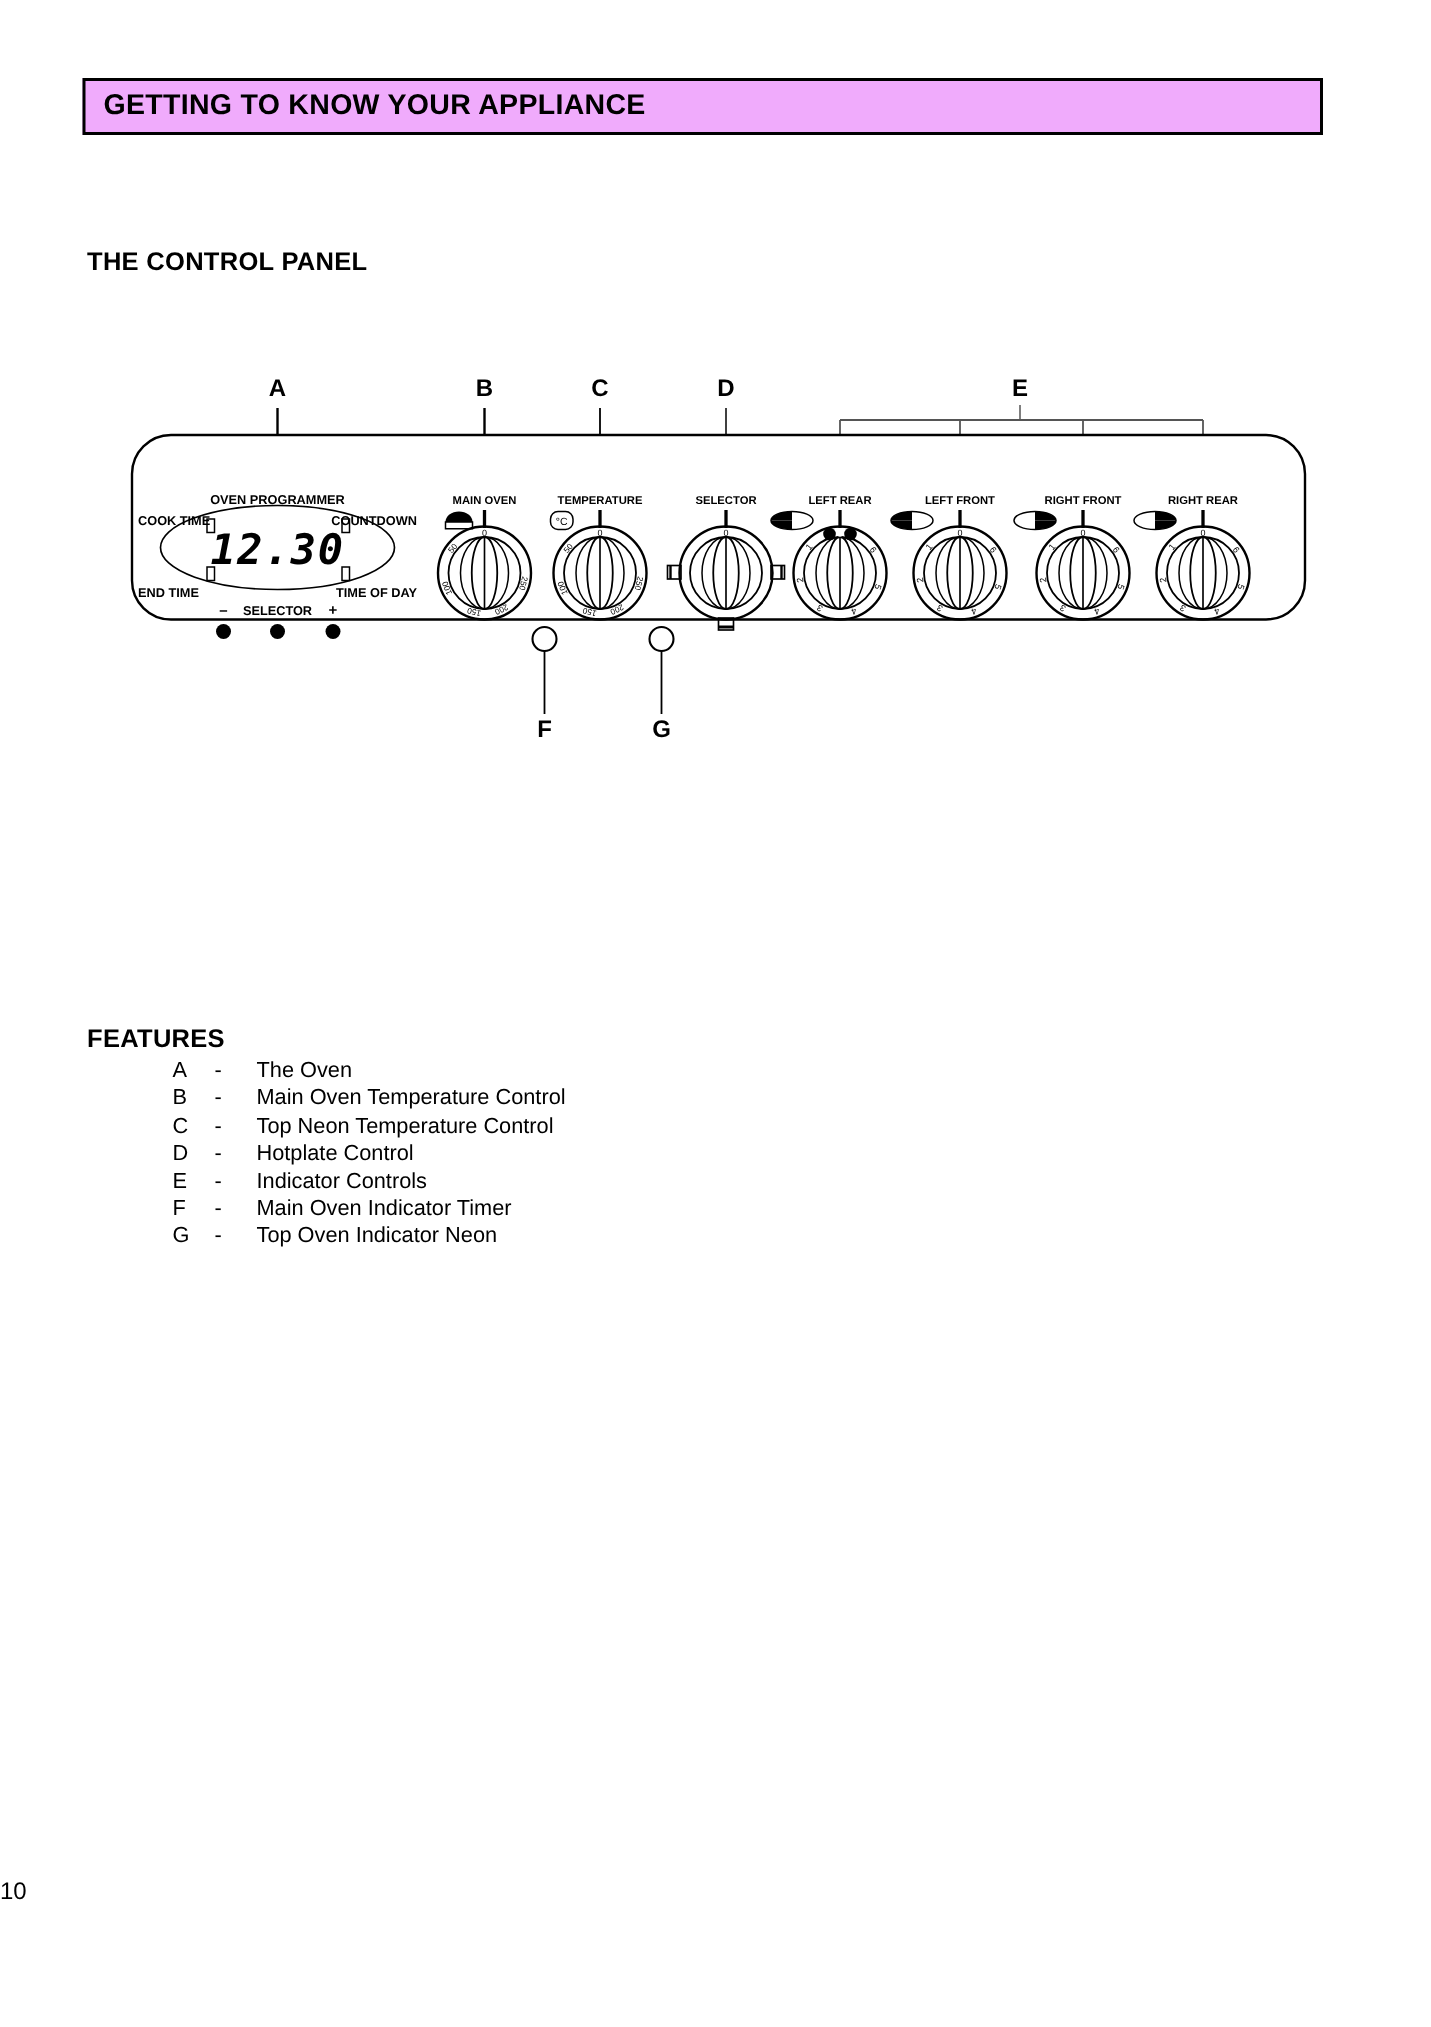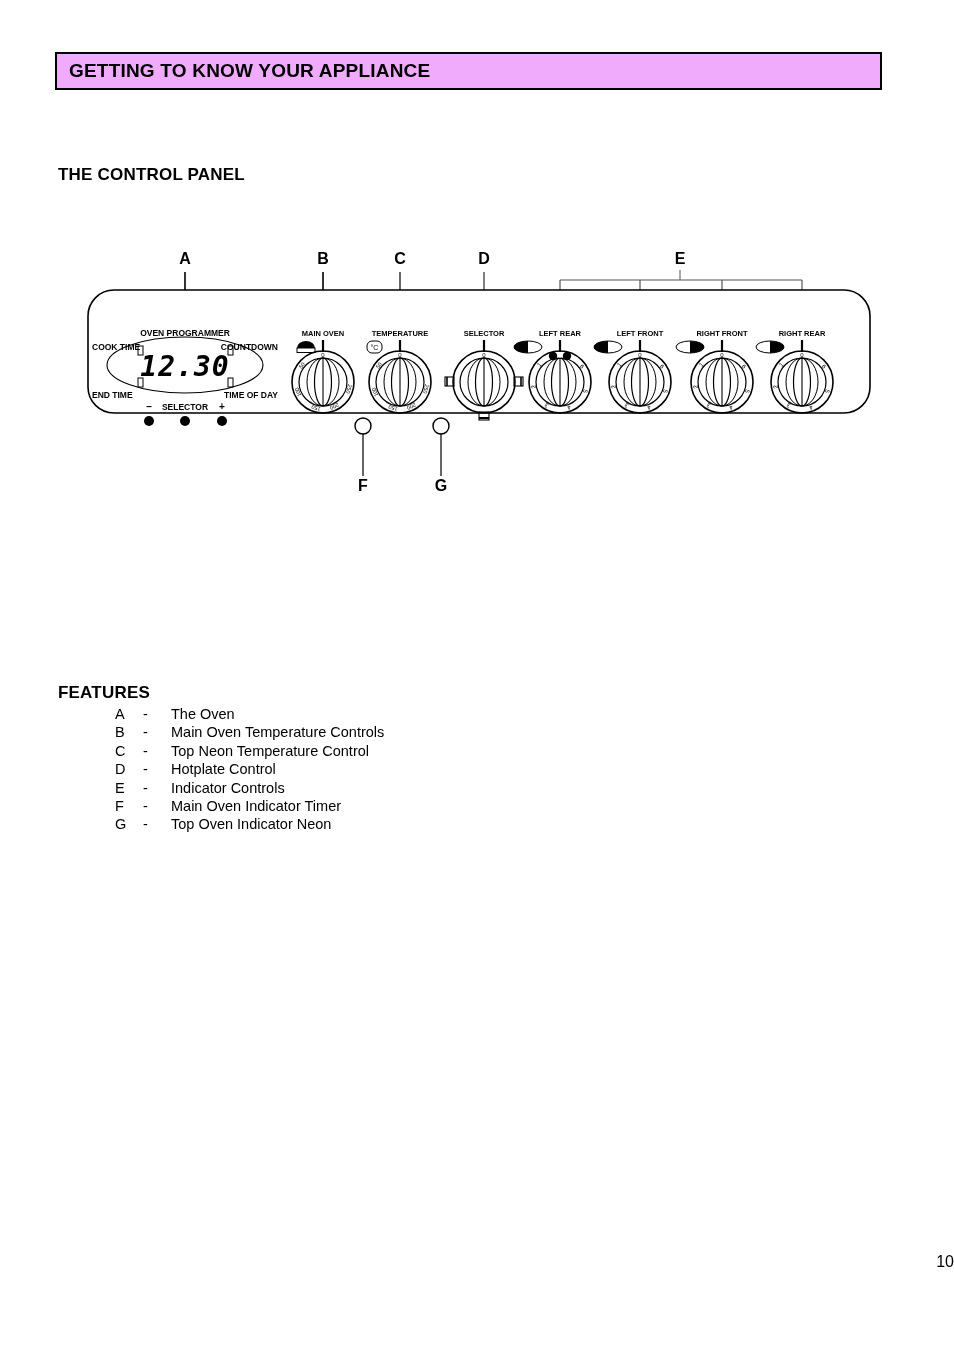--- a/index.html
+++ b/index.html
@@ -70,21 +70,21 @@
   .feat-key  { width: 28px; }
   .feat-dash { width: 28px; }
   .feat-label { }
 
   
   .page-number {
     position: absolute;
     left: 0;
     right: 0;
     top: 1253px;
-    text-align: right;
+    text-align: left;
     font-size: 16px;
   }
 </style>
 </head>
 <body>
 
 <div class="banner">
   <span class="banner-title">GETTING TO KNOW YOUR APPLIANCE</span>
 </div>
 
@@ -318,21 +318,21 @@
 
 <div class="features">
   <div class="feat-row">
     <span class="feat-key">A</span>
     <span class="feat-dash">-</span>
     <span class="feat-label">The Oven</span>
   </div>
   <div class="feat-row">
     <span class="feat-key">B</span>
     <span class="feat-dash">-</span>
-    <span class="feat-label">Main Oven Temperature Controls</span>
+    <span class="feat-label">Main Oven Temperature Control</span>
   </div>
   <div class="feat-row">
     <span class="feat-key">C</span>
     <span class="feat-dash">-</span>
     <span class="feat-label">Top Neon Temperature Control</span>
   </div>
   <div class="feat-row">
     <span class="feat-key">D</span>
     <span class="feat-dash">-</span>
     <span class="feat-label">Hotplate Control</span>

